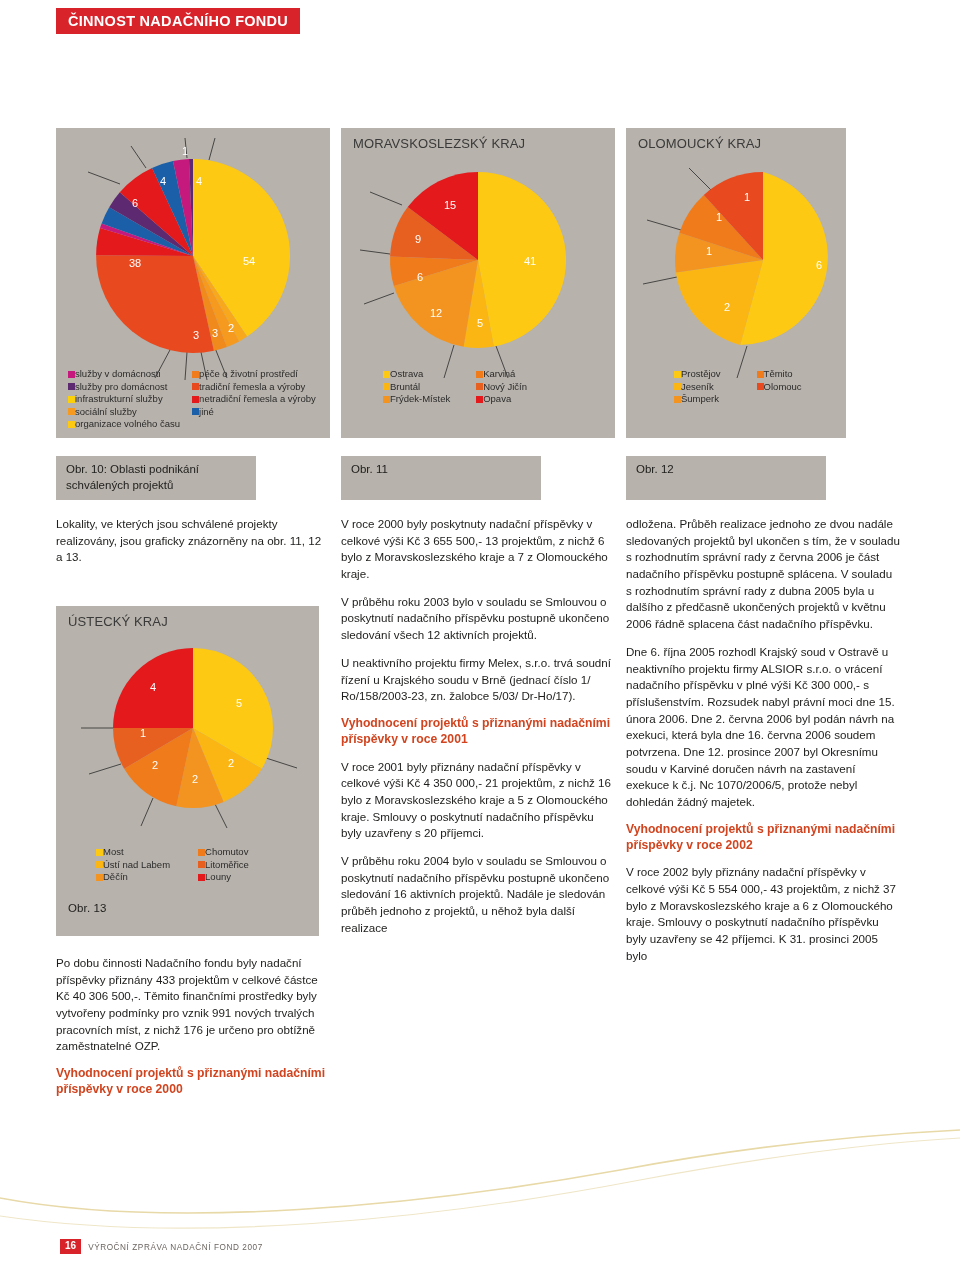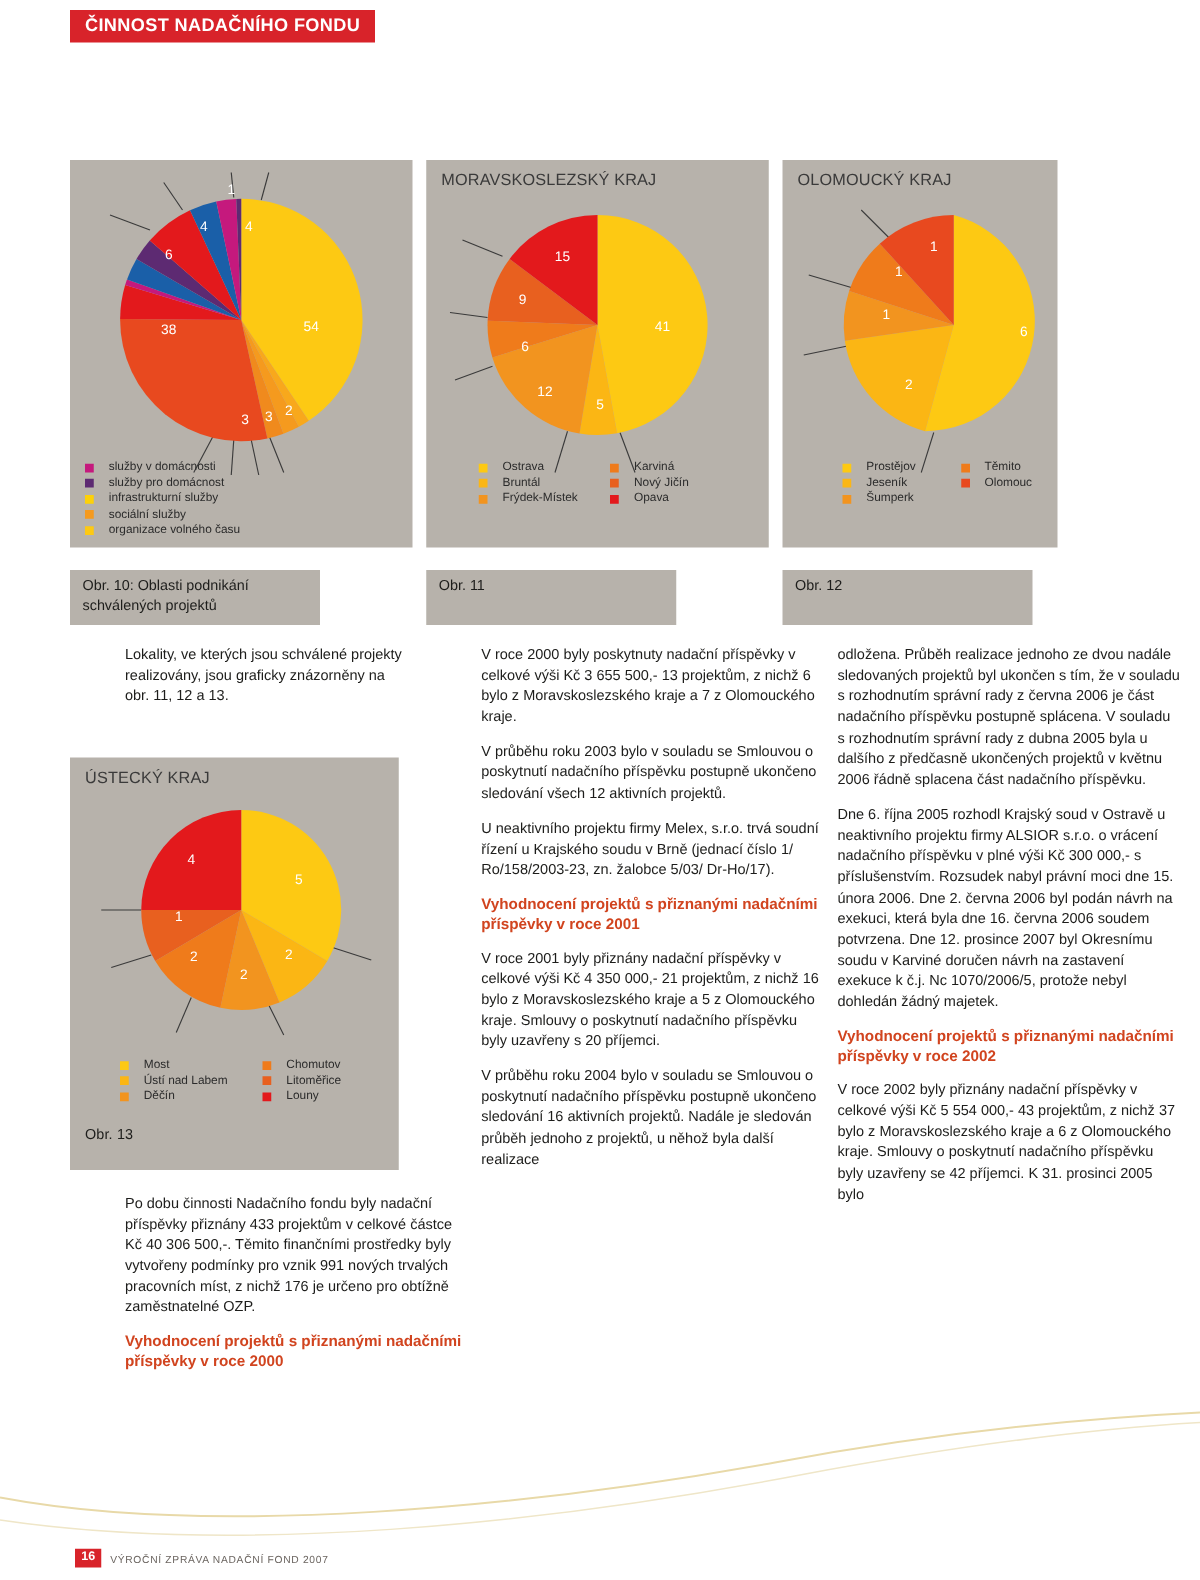--- a/index.html
+++ b/index.html
@@ -48,36 +48,35 @@
   }
   .leader{ stroke:#3a3a3a; stroke-width:.9; fill:none; }
 
   
   .legend{
     position:absolute;
     display:flex; flex-wrap:wrap;
     font-size:9.5px; color:#2b2b2b; line-height:1.32;
   }
   .legend .lcol{ display:flex; flex-direction:column; }
-  .legend .litem{ display:flex; align-items:center; gap:12px; white-space:nowrap; }
+  .legend .litem{ display:flex; align-items:center; gap:0; white-space:nowrap; }
   .legend .sw{ width:7px; height:7px; display:inline-block; flex:none; }
 
   
   .caption{
     position:absolute;
     background:#b7b2ab;
     font-size:11.5px; color:#1d1d1b; line-height:1.35;
     padding:6px 10px 8px 10px;
   }
 
   
   .body-text{
     font-size:11.6px; line-height:1.44; color:#1d1d1b;
     text-align:left;
-    margin-left:44px;
   }
   .body-text p{ margin:0 0 11px 0; }
   .subhead{
     color:#d1441f; font-weight:bold; font-size:12.2px; line-height:1.3;
     margin:0 0 10px 0;
   }
 
   
   .footer{
     position:absolute; left:60px; bottom:10px;

